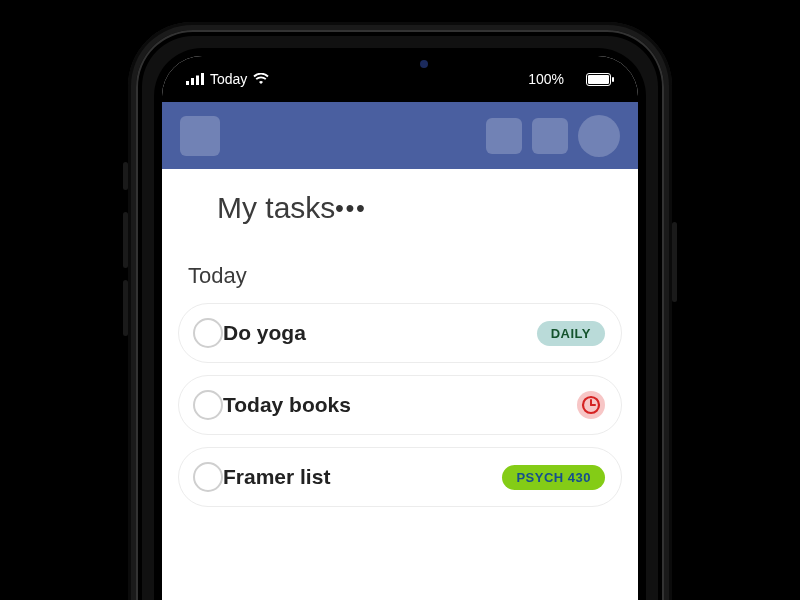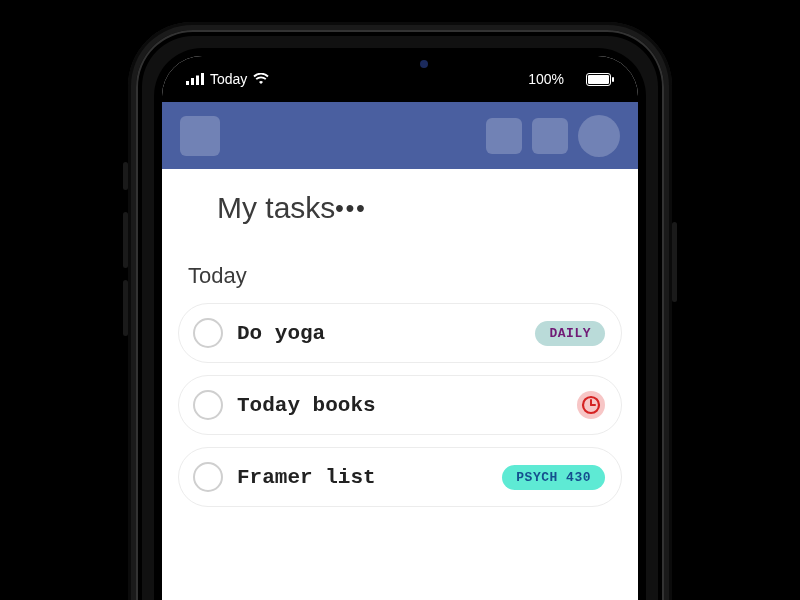--- a/index.html
+++ b/index.html
@@ -149,45 +149,43 @@
 
   
   .tasks { padding: 0 16px; display: flex; flex-direction: column; gap: 12px; }
   .task {
     display: flex;
     align-items: center;
     height: 60px;
     border: 1.5px solid #ececec;
     border-radius: 30px;
     padding: 0 16px 0 14px;
-    gap: 14px;
     cursor: pointer;
-    font-family: Liberation Mono, monospace;
   }
   .check {
     width: 30px; height: 30px;
     border: 2.5px solid #cfcfcf;
     border-radius: 50%;
     flex-shrink: 0;
   }
   .task-label {
     flex: 1;
     font-size: 21px;
     font-weight: 600;
     color: #222;
   }
   .pill {
     padding: 5px 14px;
     border-radius: 18px;
     font-size: 13px;
     font-weight: 700;
     letter-spacing: 0.5px;
   }
-  .pill-teal { background: #badbd9; color: #701a75; }
-  .pill-blue { background: #5eead4; color: #154f8e; }
+  .pill-teal { background: #badbd9; color: #14532d; }
+  .pill-blue { background: #84cc16; color: #154f8e; }
   .clock-badge {
     width: 28px; height: 28px;
     border-radius: 50%;
     background: #f7c6c6;
     display: flex; align-items: center; justify-content: center;
   }
   .clock-badge svg { display: block; }
 
 </style>
 </head>

